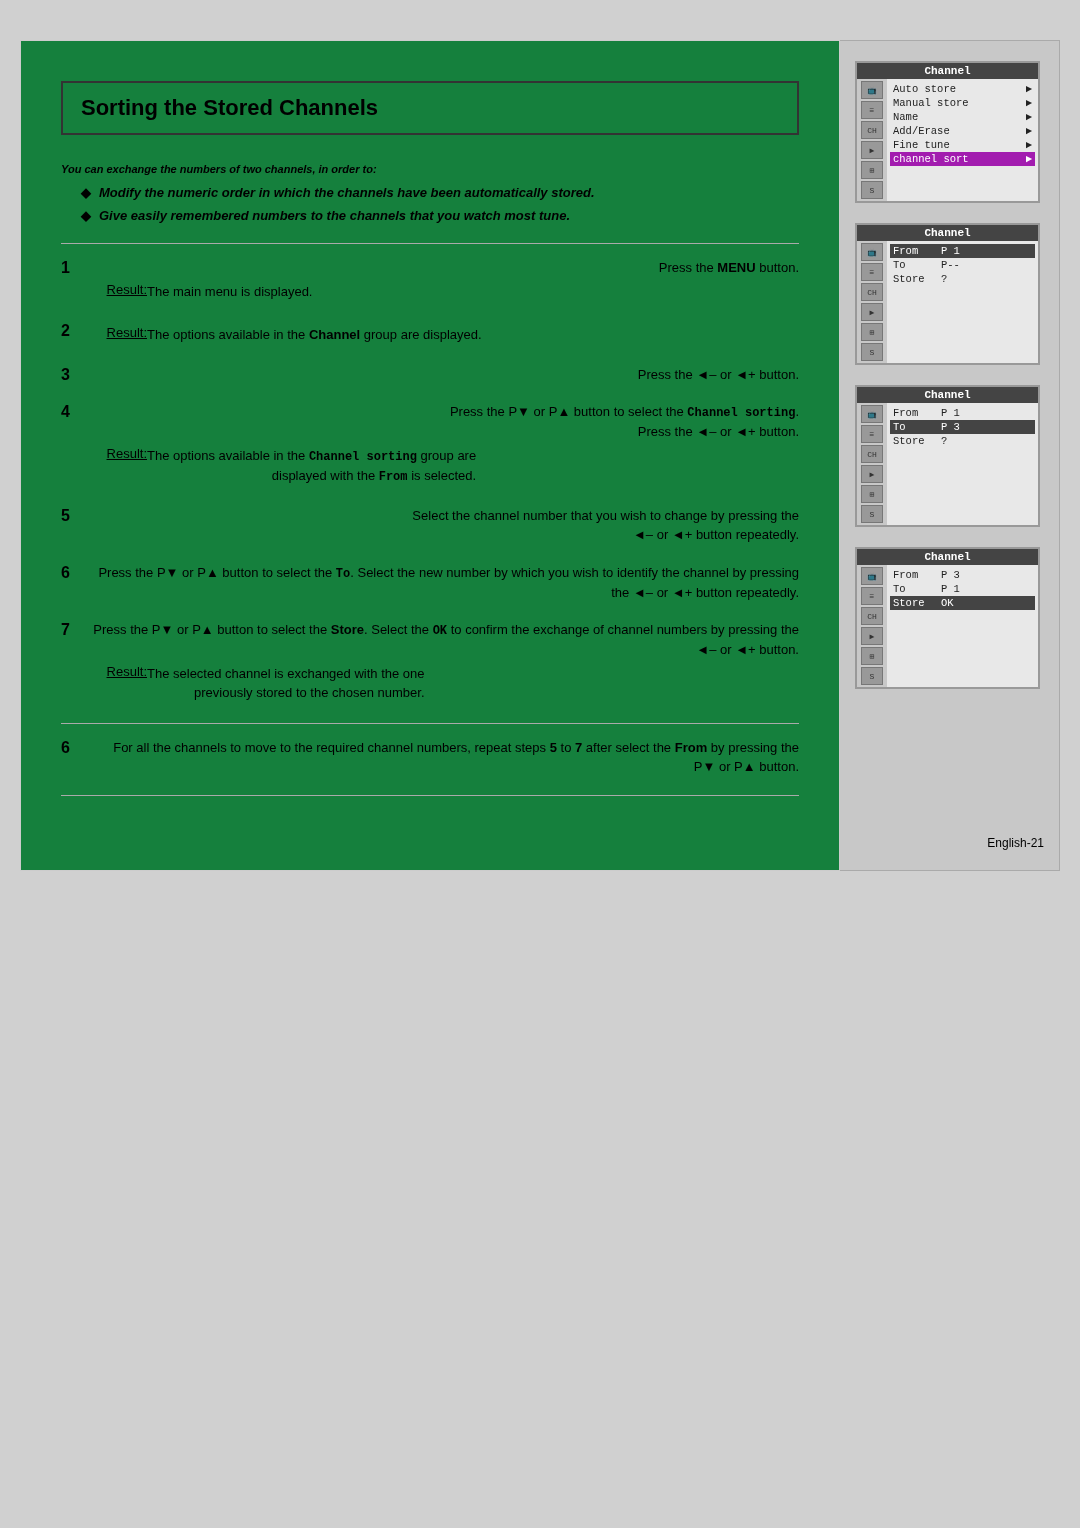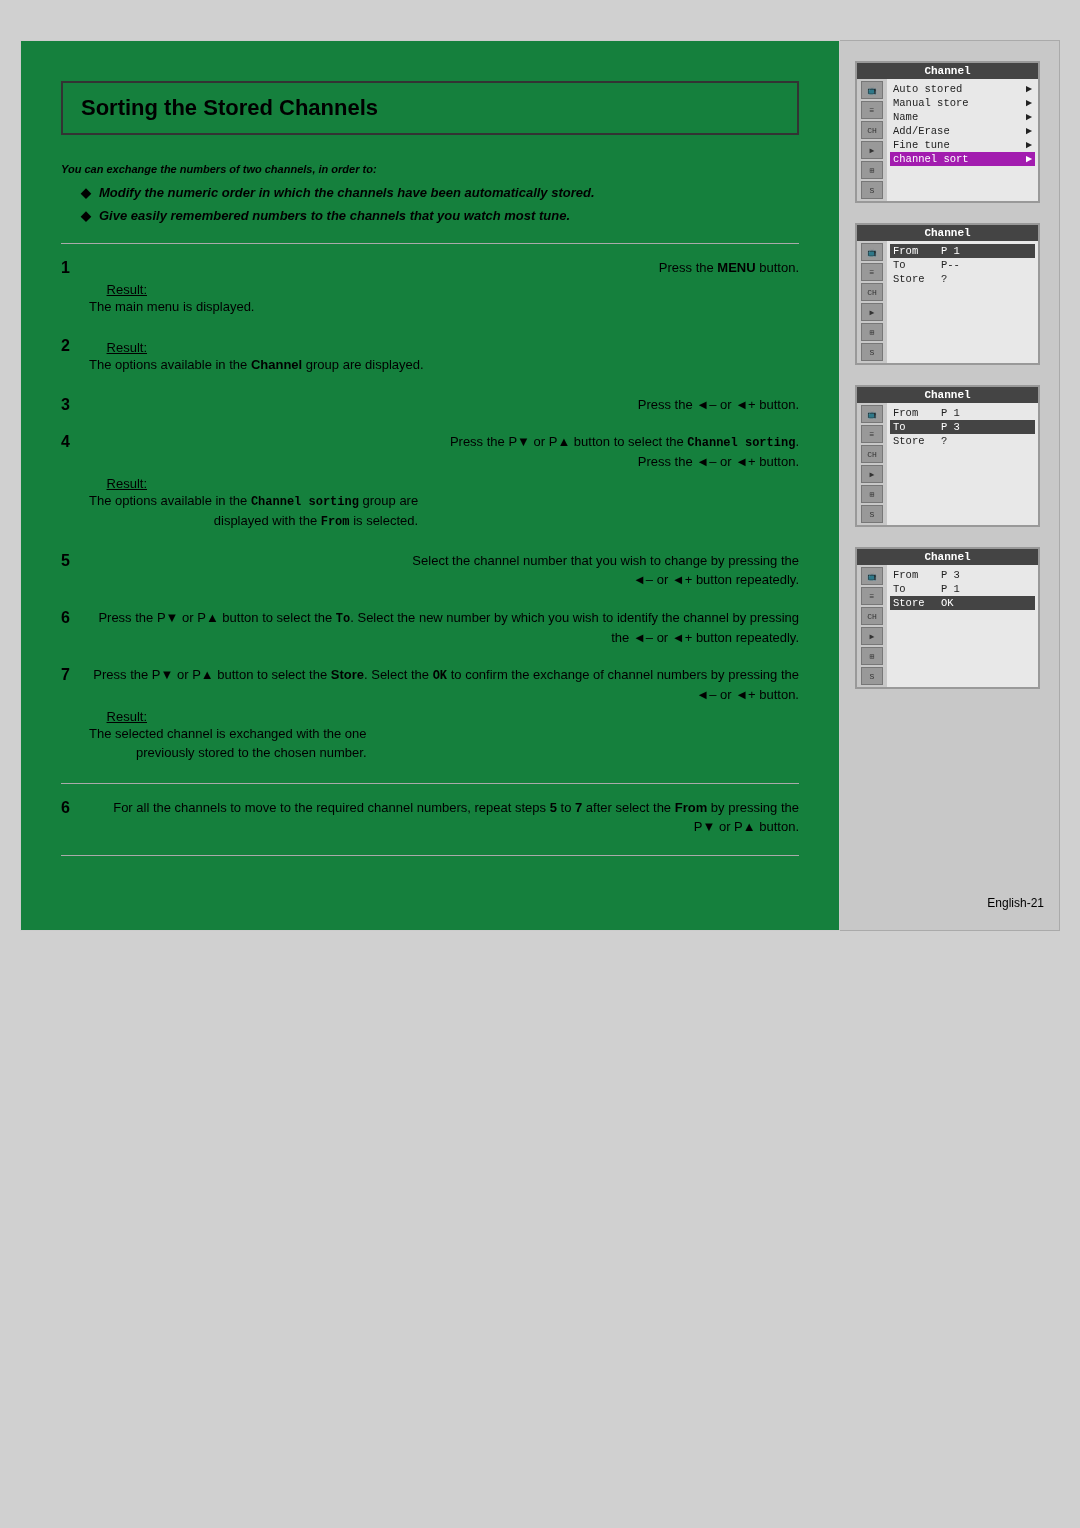--- a/index.html
+++ b/index.html
@@ -96,21 +96,21 @@
       flex: 1;
       text-align: right;
     }
     .step-text {
       font-size: 13px;
       margin-bottom: 4px;
       line-height: 1.5;
     }
     .result-row {
       display: flex;
-      flex-direction: column;
+      flex-direction: row;
       margin-top: 4px;
       margin-bottom: 6px;
       align-items: flex-start;
     }
     .result-label {
       font-size: 13px;
       text-decoration: underline;
       min-width: 58px;
       flex-shrink: 0;
     }
@@ -313,21 +313,21 @@
         <div class="screen-icons">
           <div class="screen-icon">📺</div>
           <div class="screen-icon">≡</div>
           <div class="screen-icon">CH</div>
           <div class="screen-icon">▶</div>
           <div class="screen-icon">⊞</div>
           <div class="screen-icon">S</div>
         </div>
         <div class="screen-menu">
           <div class="menu-item">
-              <span>Auto stored</span>
+              <span>Auto store</span>
               <span>►</span>
             </div>
           <div class="menu-item">
               <span>Manual store</span>
               <span>►</span>
             </div>
           <div class="menu-item">
               <span>Name</span>
               <span>►</span>
             </div>

